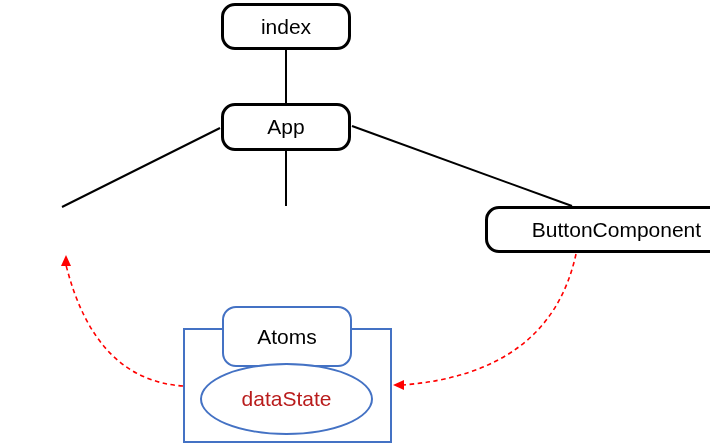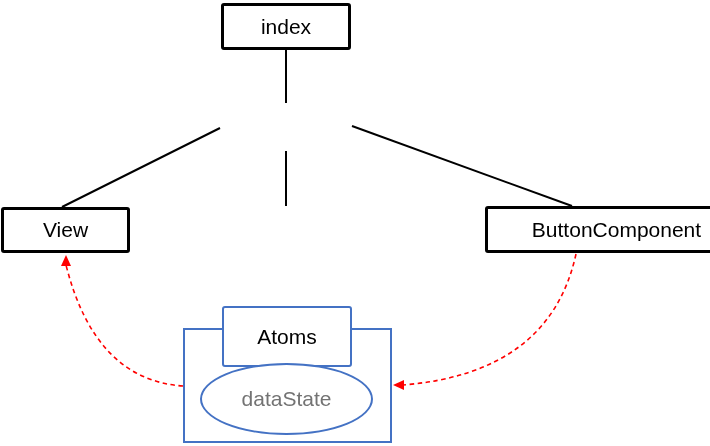--- a/index.html
+++ b/index.html
@@ -20,21 +20,21 @@
     left: 0;
     top: 0;
     width: 710px;
     height: 446px;
   }
   .node {
     position: absolute;
     box-sizing: border-box;
     background: #ffffff;
     border: 3px solid #000000;
-    border-radius: 3px;
+    border-radius: 14px;
     display: flex;
     align-items: center;
     justify-content: center;
     font-size: 21px;
     color: #000000;
     white-space: nowrap;
   }
   .node.blue {
     border: 2.5px solid #4472C4;
   }
@@ -55,21 +55,21 @@
     top: 363px;
     width: 173px;
     height: 72px;
     border: 2px solid #4472C4;
     border-radius: 50%;
     background: #ffffff;
     display: flex;
     align-items: center;
     justify-content: center;
     font-size: 21px;
-    color: #737373;
+    color: #b91c1c;
     white-space: nowrap;
   }
   #node-index         { left: 221px; top: 3px;   width: 130px; height: 47px; }
   #node-app           { left: 221px; top: 103px; width: 130px; height: 48px; }
   #node-view          { left: 1px;   top: 207px; width: 129px; height: 46px; }
   #node-notwork       { left: 222px; top: 206px; width: 130px; height: 46px; }
   #node-buttoncomponent { left: 443px; top: 206px; width: 263px; height: 47px; margin-left: 42px; }
   #node-atoms         { left: 222px; top: 306px; width: 130px; height: 61px; }
 </style>
 </head>
@@ -90,24 +90,24 @@
     <path d="M 576 254 Q 550 373 403 385" fill="none" stroke="#FF0000" stroke-width="1.6" stroke-dasharray="4.5 3.5"></path>
     <polygon points="393,385 404,380 404,390" fill="#FF0000"></polygon>
   </svg>
 
   <div class="container-box"></div>
 
   <div class="node" id="node-index">
     <span>index</span>
   </div>
 
+  <div class="node" id="node-app">
+    <span>App</span>
+  </div>
 
-  <div class="node" id="node-view">
-    <span>View</span>
-  </div>
 
 
   <div class="node" id="node-buttoncomponent">
     <span>ButtonComponent</span>
   </div>
 
   <div class="node blue" id="node-atoms">
     <span>Atoms</span>
   </div>
 

